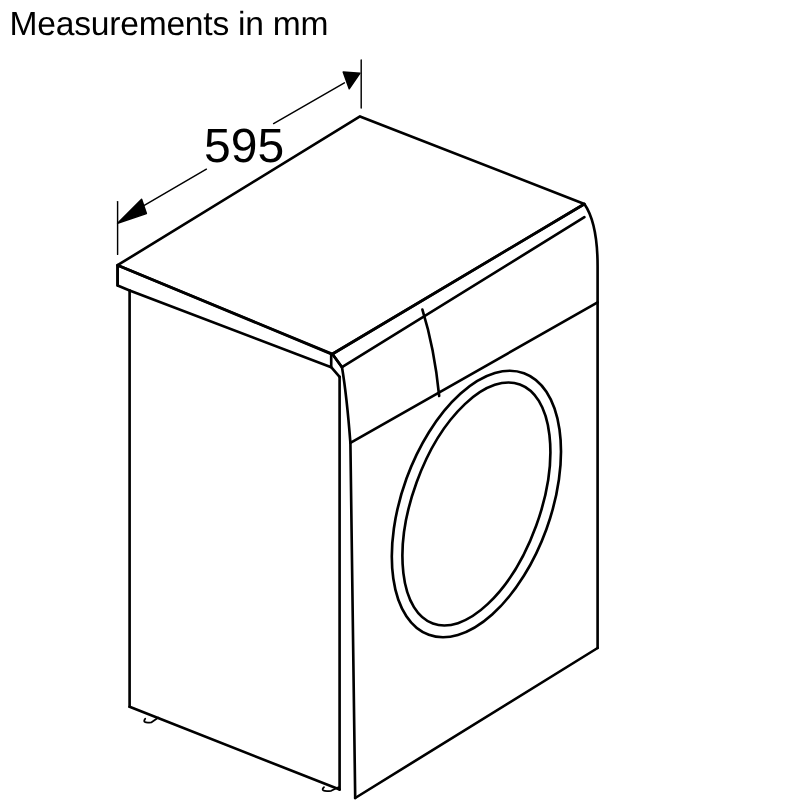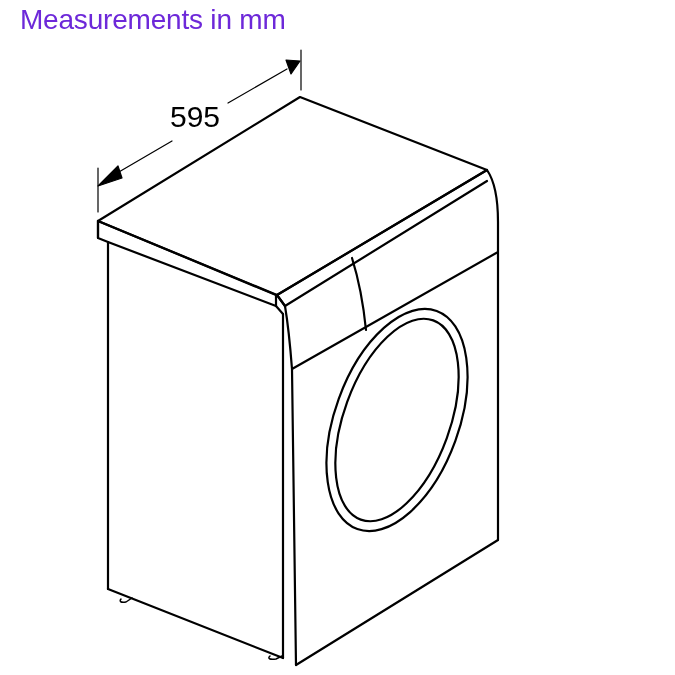--- a/index.html
+++ b/index.html
@@ -1,18 +1,18 @@
 <!DOCTYPE html>
 <html><head>
 <meta charset="utf-8">
 <style>
   html, body { margin:0; padding:0; background:#ffffff; }
   body { width:675px; height:675px; position:relative; overflow:hidden; font-family:"Liberation Sans", sans-serif; }
-  .title { position:absolute; left:20px; top:4px; font-size:28px; color:#6d28d9; letter-spacing:-0.2px; }
-  .dim { position:absolute; left:170px; top:100px; font-size:30px; color:#000; }
+  .title { position:absolute; left:8px; top:4px; font-size:28px; color:#000000; letter-spacing:-0.2px; }
+  .dim { position:absolute; left:170px; top:100px; font-size:40px; color:#000; }
   svg { position:absolute; left:0; top:0; }
 </style>
 </head>
 <body>
 
 <div class="title">Measurements in mm</div>
 <div class="dim">595</div>
 
 <svg width="675" height="675" viewBox="0 0 675 675" fill="none" stroke="#000" stroke-width="2.2" stroke-linejoin="round" stroke-linecap="round">
 

